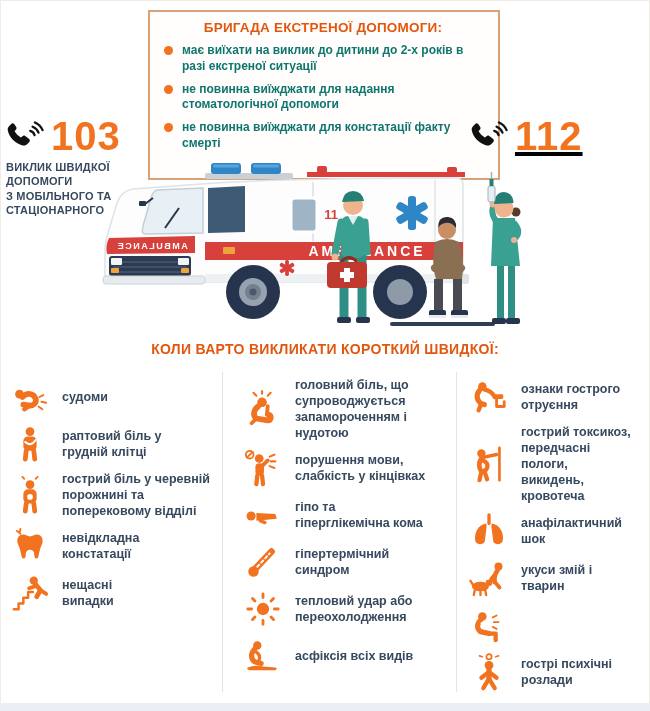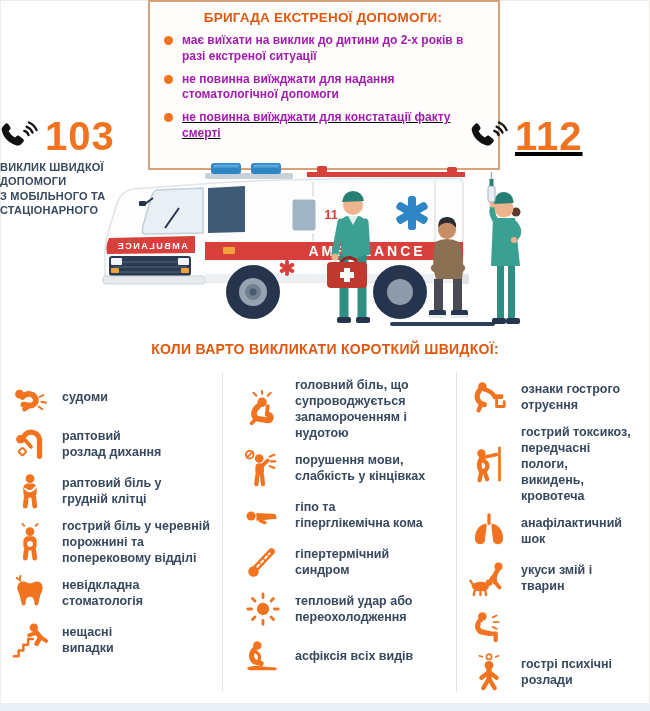--- a/index.html
+++ b/index.html
@@ -3,35 +3,35 @@
 <meta charset="utf-8">
 <style>
   html,body{margin:0;padding:0;background:#fff;}
   .page{
     position:relative;width:650px;height:711px;background:#ffffff;
     font-family:"Liberation Sans",sans-serif;overflow:hidden;
     outline:1px solid #f1ece6;outline-offset:-1px;
   }
   
   .info-box{
-    position:absolute;left:148px;top:0;width:352px;box-sizing:border-box;
+    position:absolute;left:148px;top:10px;width:352px;box-sizing:border-box;
     border:2px solid #d7a278;background:#fffefd;padding:8px 16px 10px 14px;
   }
   .info-box .box-title{
     text-align:center;color:#e2570e;font-weight:bold;font-size:13.5px;
     letter-spacing:.2px;margin-bottom:8px;
   }
   .info-box ul{list-style:none;margin:0;padding:0;}
   .info-box li{display:flex;gap:9px;margin-bottom:7px;}
-  .info-box li:last-child{margin-bottom:16px;text-decoration:underline;}
+  .info-box li:last-child{margin-bottom:16px;}
   .dot{width:9px;height:9px;border-radius:50%;background:#f1731f;flex:none;margin-top:3px;}
-  .bullet-text{font-size:12px;font-weight:600;color:#a21caf;line-height:1.32;}
+  .bullet-text{font-size:12px;font-weight:600;color:#0f766e;line-height:1.32;}
   
   .phone{position:absolute;top:116px;width:172px;}
-  .phone.left{left:0;}
+  .phone.left{left:6px;}
   .phone.right{right:8px;text-align:right;}
   .num-row{display:flex;align-items:center;gap:7px;}
   .phone.right .num-row{text-decoration:underline;}
   .num{font-size:40px;font-weight:bold;color:#f1731f;line-height:1;letter-spacing:1px;}
   .phone-caption{
     margin-top:4px;font-size:11px;font-weight:bold;color:#36495e;
     line-height:1.3;white-space:pre-line;letter-spacing:.2px;
   }
   .phone-svg{width:38px;height:33px;}
   
@@ -376,29 +376,20 @@
           <span class="icn">
             <svg class="picto" viewBox="0 0 40 40">
               <use href="#i-seizure"></use>
             </svg>
           </span>
           <span class="lbl">судоми</span>
         </div>
       <div class="item">
           <span class="icn">
             <svg class="picto" viewBox="0 0 40 40">
-              <use href="#i-breath"></use>
-            </svg>
-          </span>
-          <span class="lbl">раптовий
-розлад дихання</span>
-        </div>
-      <div class="item">
-          <span class="icn">
-            <svg class="picto" viewBox="0 0 40 40">
               <use href="#i-chest"></use>
             </svg>
           </span>
           <span class="lbl">раптовий біль у
 грудній клітці</span>
         </div>
       <div class="item">
           <span class="icn">
             <svg class="picto" viewBox="0 0 40 40">
               <use href="#i-abdo"></use>
@@ -408,21 +399,21 @@
 порожнині та
 поперековому відділі</span>
         </div>
       <div class="item">
           <span class="icn">
             <svg class="picto" viewBox="0 0 40 40">
               <use href="#i-tooth"></use>
             </svg>
           </span>
           <span class="lbl">невідкладна
-стоматологія</span>
+констатації</span>
         </div>
       <div class="item">
           <span class="icn">
             <svg class="picto" viewBox="0 0 40 40">
               <use href="#i-stairs"></use>
             </svg>
           </span>
           <span class="lbl">нещасні
 випадки</span>
         </div>

